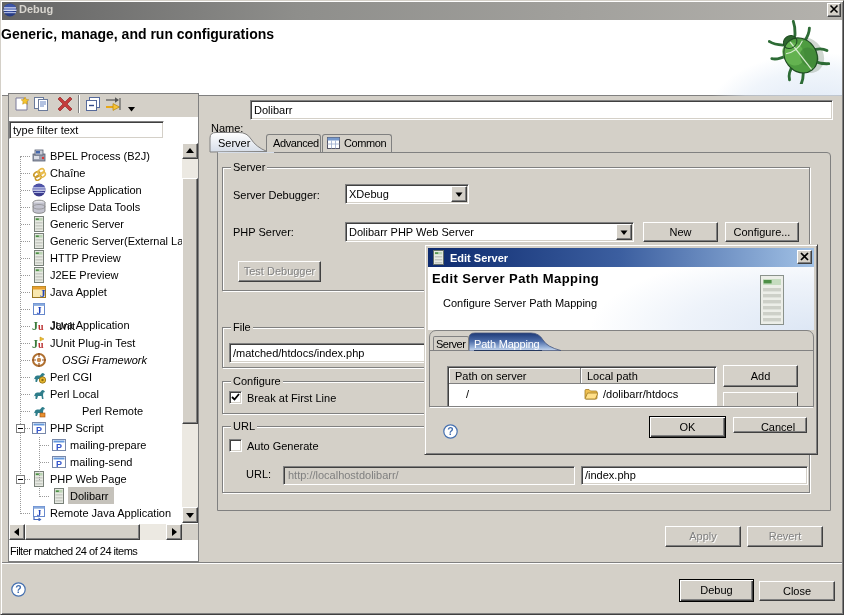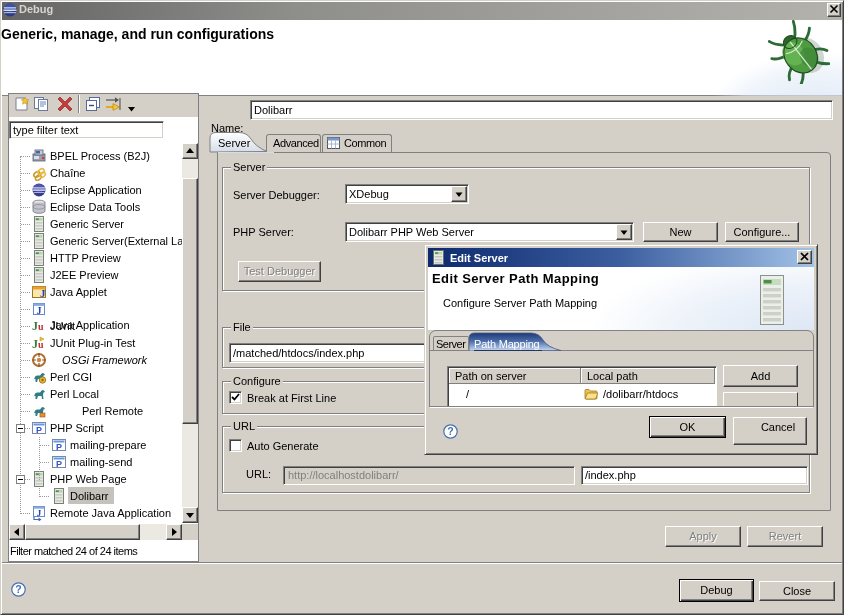--- a/index.html
+++ b/index.html
@@ -475,13 +475,13 @@
     <div style="margin-top:11px;">Edit</div>
   </div>
 <div class="abs" style="left:429px;top:406px;width:385px;height:1px;background:#828282;"></div>
 <div class="abs" style="left:430px;top:407px;width:383px;height:1px;background:#fff;"></div>
 
 <div class="abs" style="left:443px;top:424px;width:15px;height:15px;"><svg width="15" height="15" viewBox="0 0 15 15">
       <circle cx="7.5" cy="7.5" r="6.7" fill="#fff" stroke="#4570b0" stroke-width="1.2"></circle>
       <text x="7.5" y="11.4" text-anchor="middle" font-size="10.5" font-weight="bold" fill="#4570b0" font-family="Liberation Sans">?</text>
     </svg></div>
 <div class="abs btn-def" style="left:649px;top:416px;width:77px;height:22px;line-height:20px;">OK</div>
-<div class="abs btn" style="left:733px;top:417px;width:74px;height:28px;line-height:18px;padding-left:16px;">Cancel</div>
+<div class="abs btn" style="left:733px;top:417px;width:74px;height:16px;line-height:18px;padding-left:16px;">Cancel</div>
 
 </body></html>

